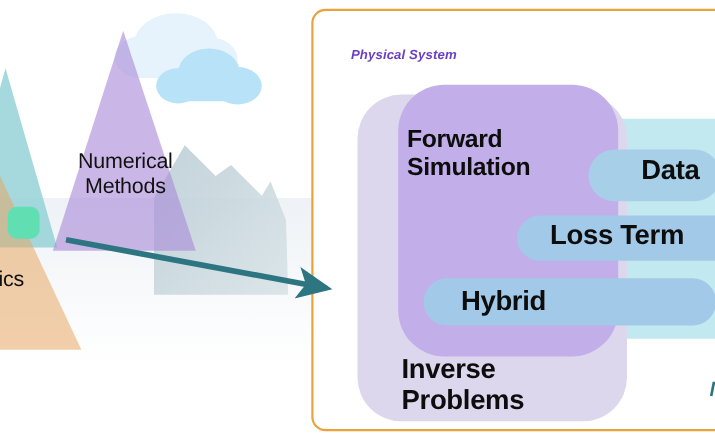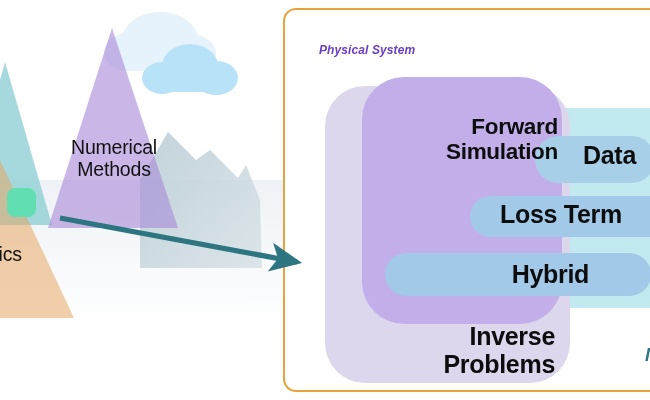--- a/index.html
+++ b/index.html
@@ -143,39 +143,39 @@
     top: 126px;
     width: 120px;
     height: 47px;
     border-radius: 999px;
     background: #a8cfe8;
   }
   .node-text {
     position: absolute;
     font-weight: bold;
     color: #0d0d0d;
-    text-align: right;
+    text-align: left;
     white-space: pre-line;
     line-height: 1.12;
     letter-spacing: -0.3px;
   }
   #text-forward-simulation {
     left: 85px;
     top: 104px;
     width: 188px;
     font-size: 22.5px;
   }
   #text-inverse-problems {
     left: 80px;
     top: 312px;
     width: 190px;
     font-size: 25px;
   }
   #text-hybrid {
-    left: 124px;
+    left: 134px;
     top: 250px;
     width: 180px;
     font-size: 25px;
   }
   #text-loss-term {
     left: 215px;
     top: 190px;
     width: 200px;
     font-size: 25px;
     text-align: left;

